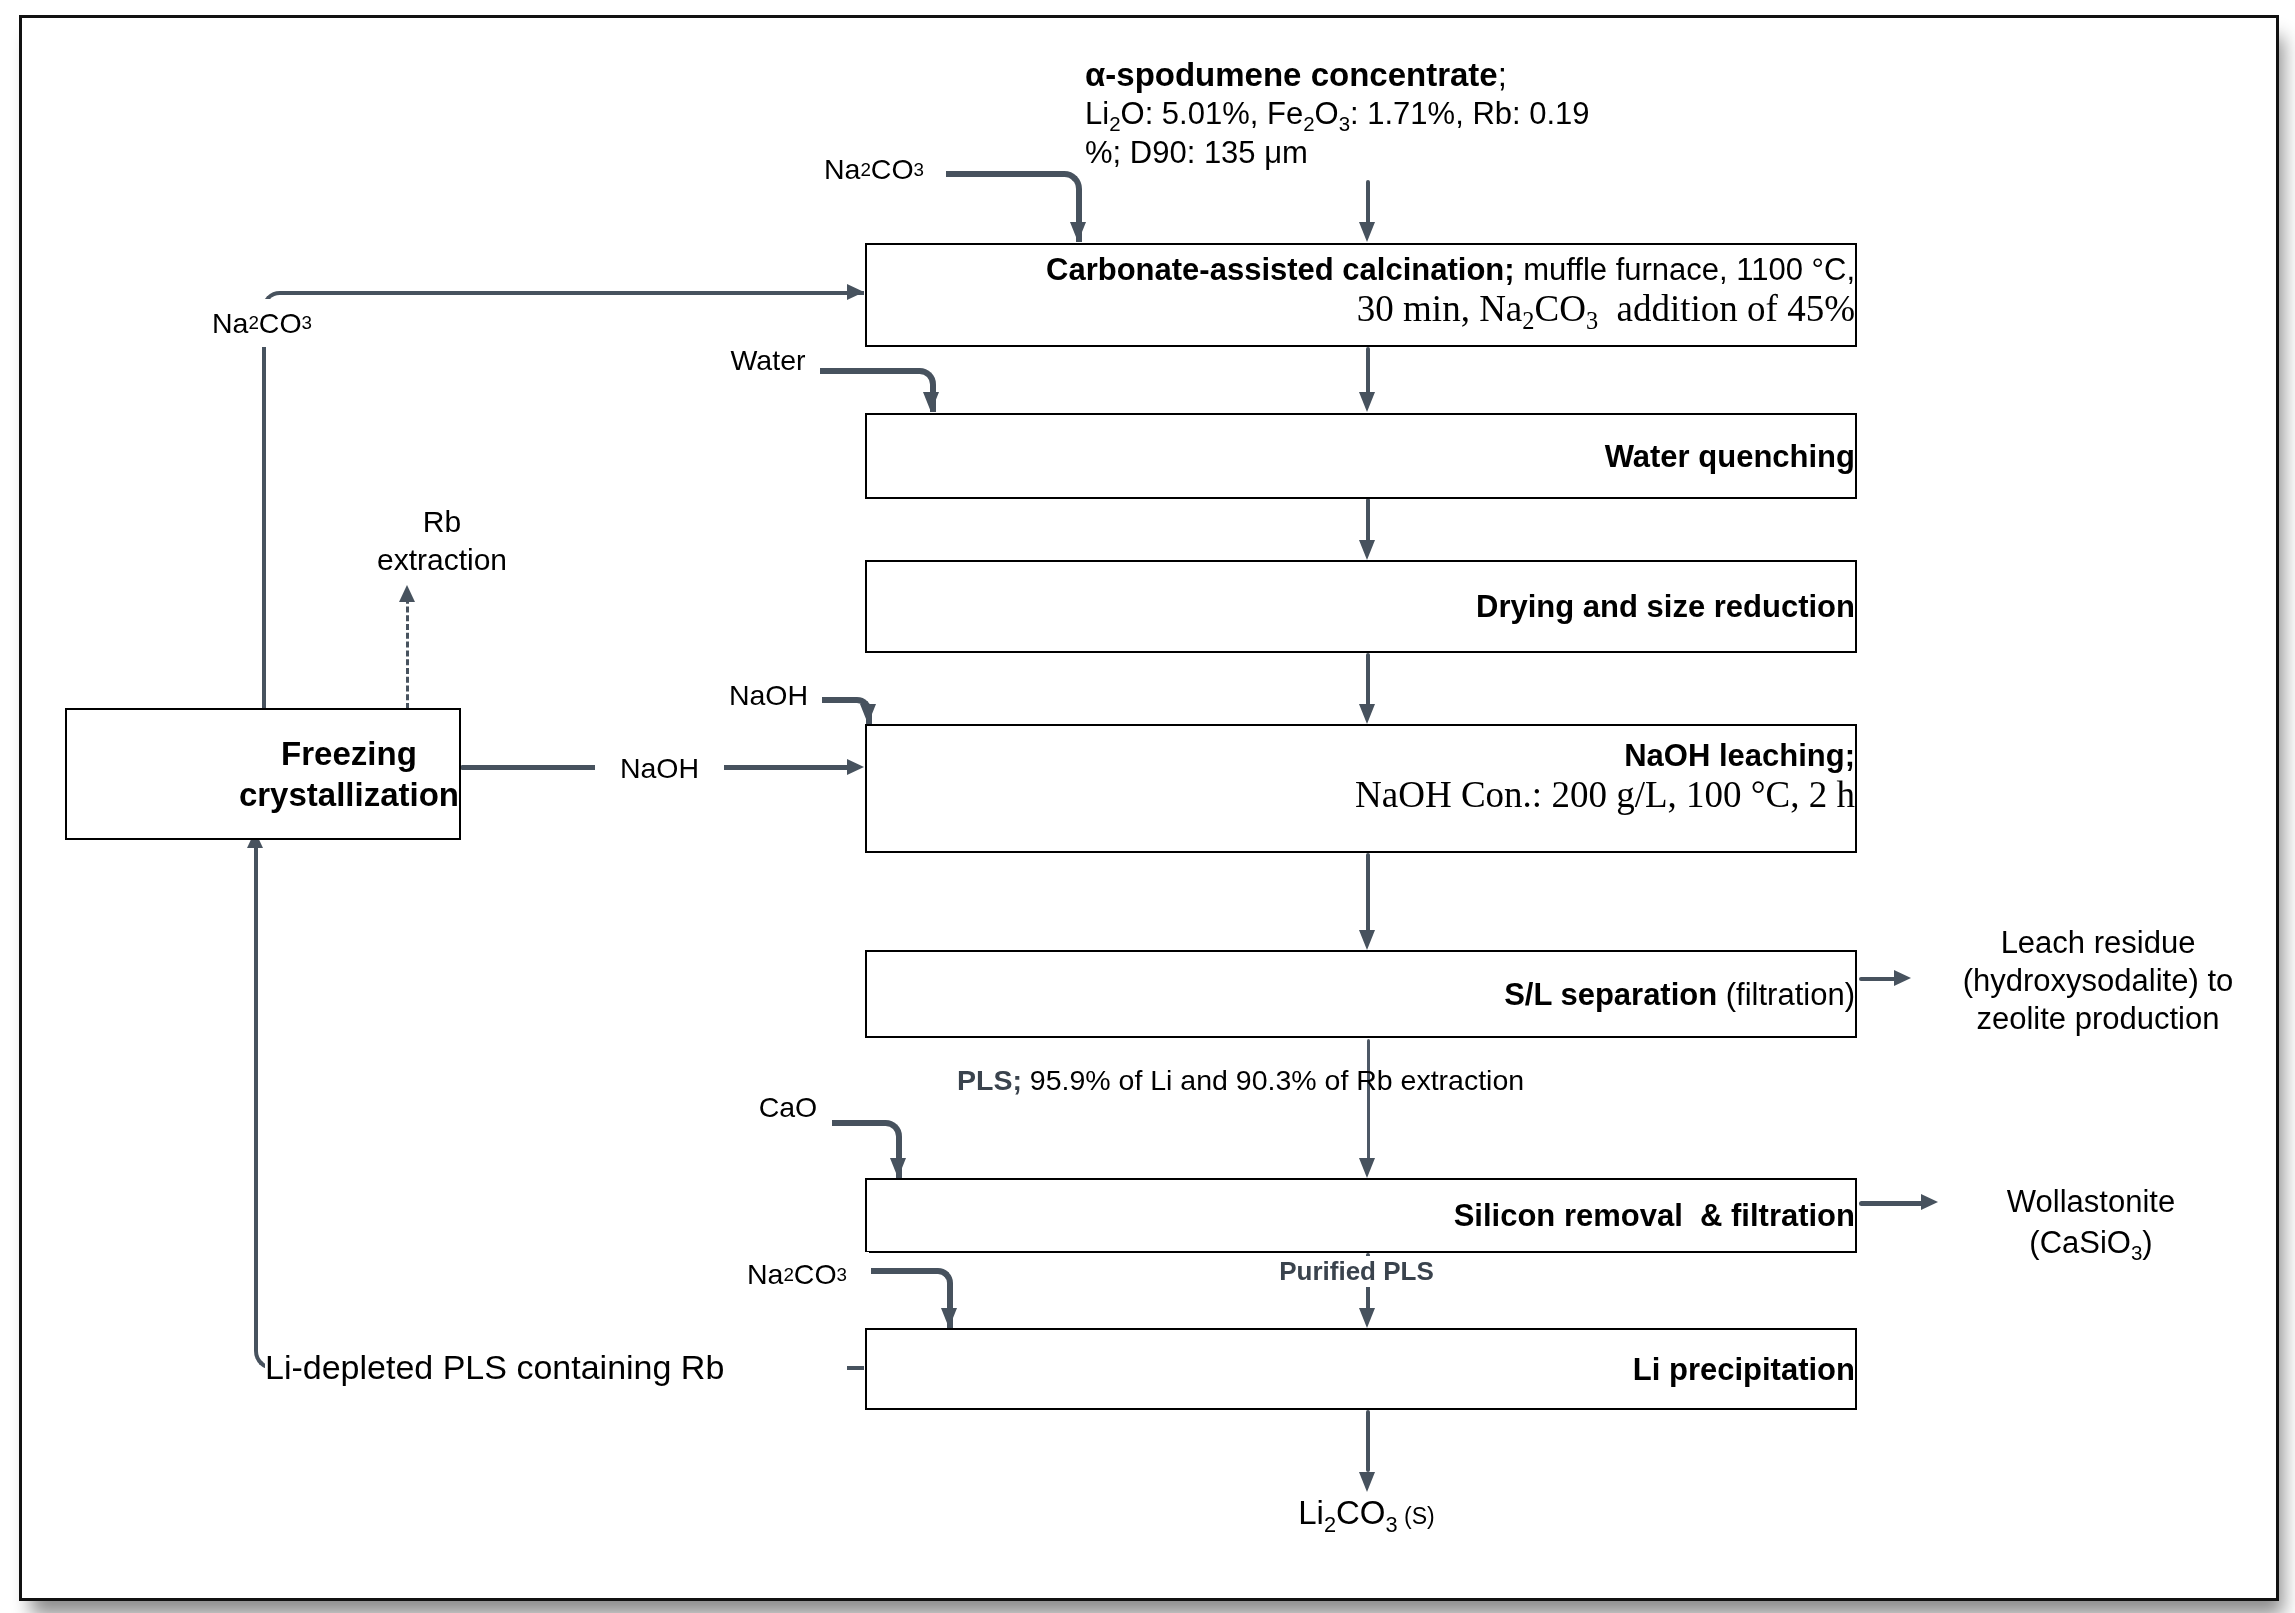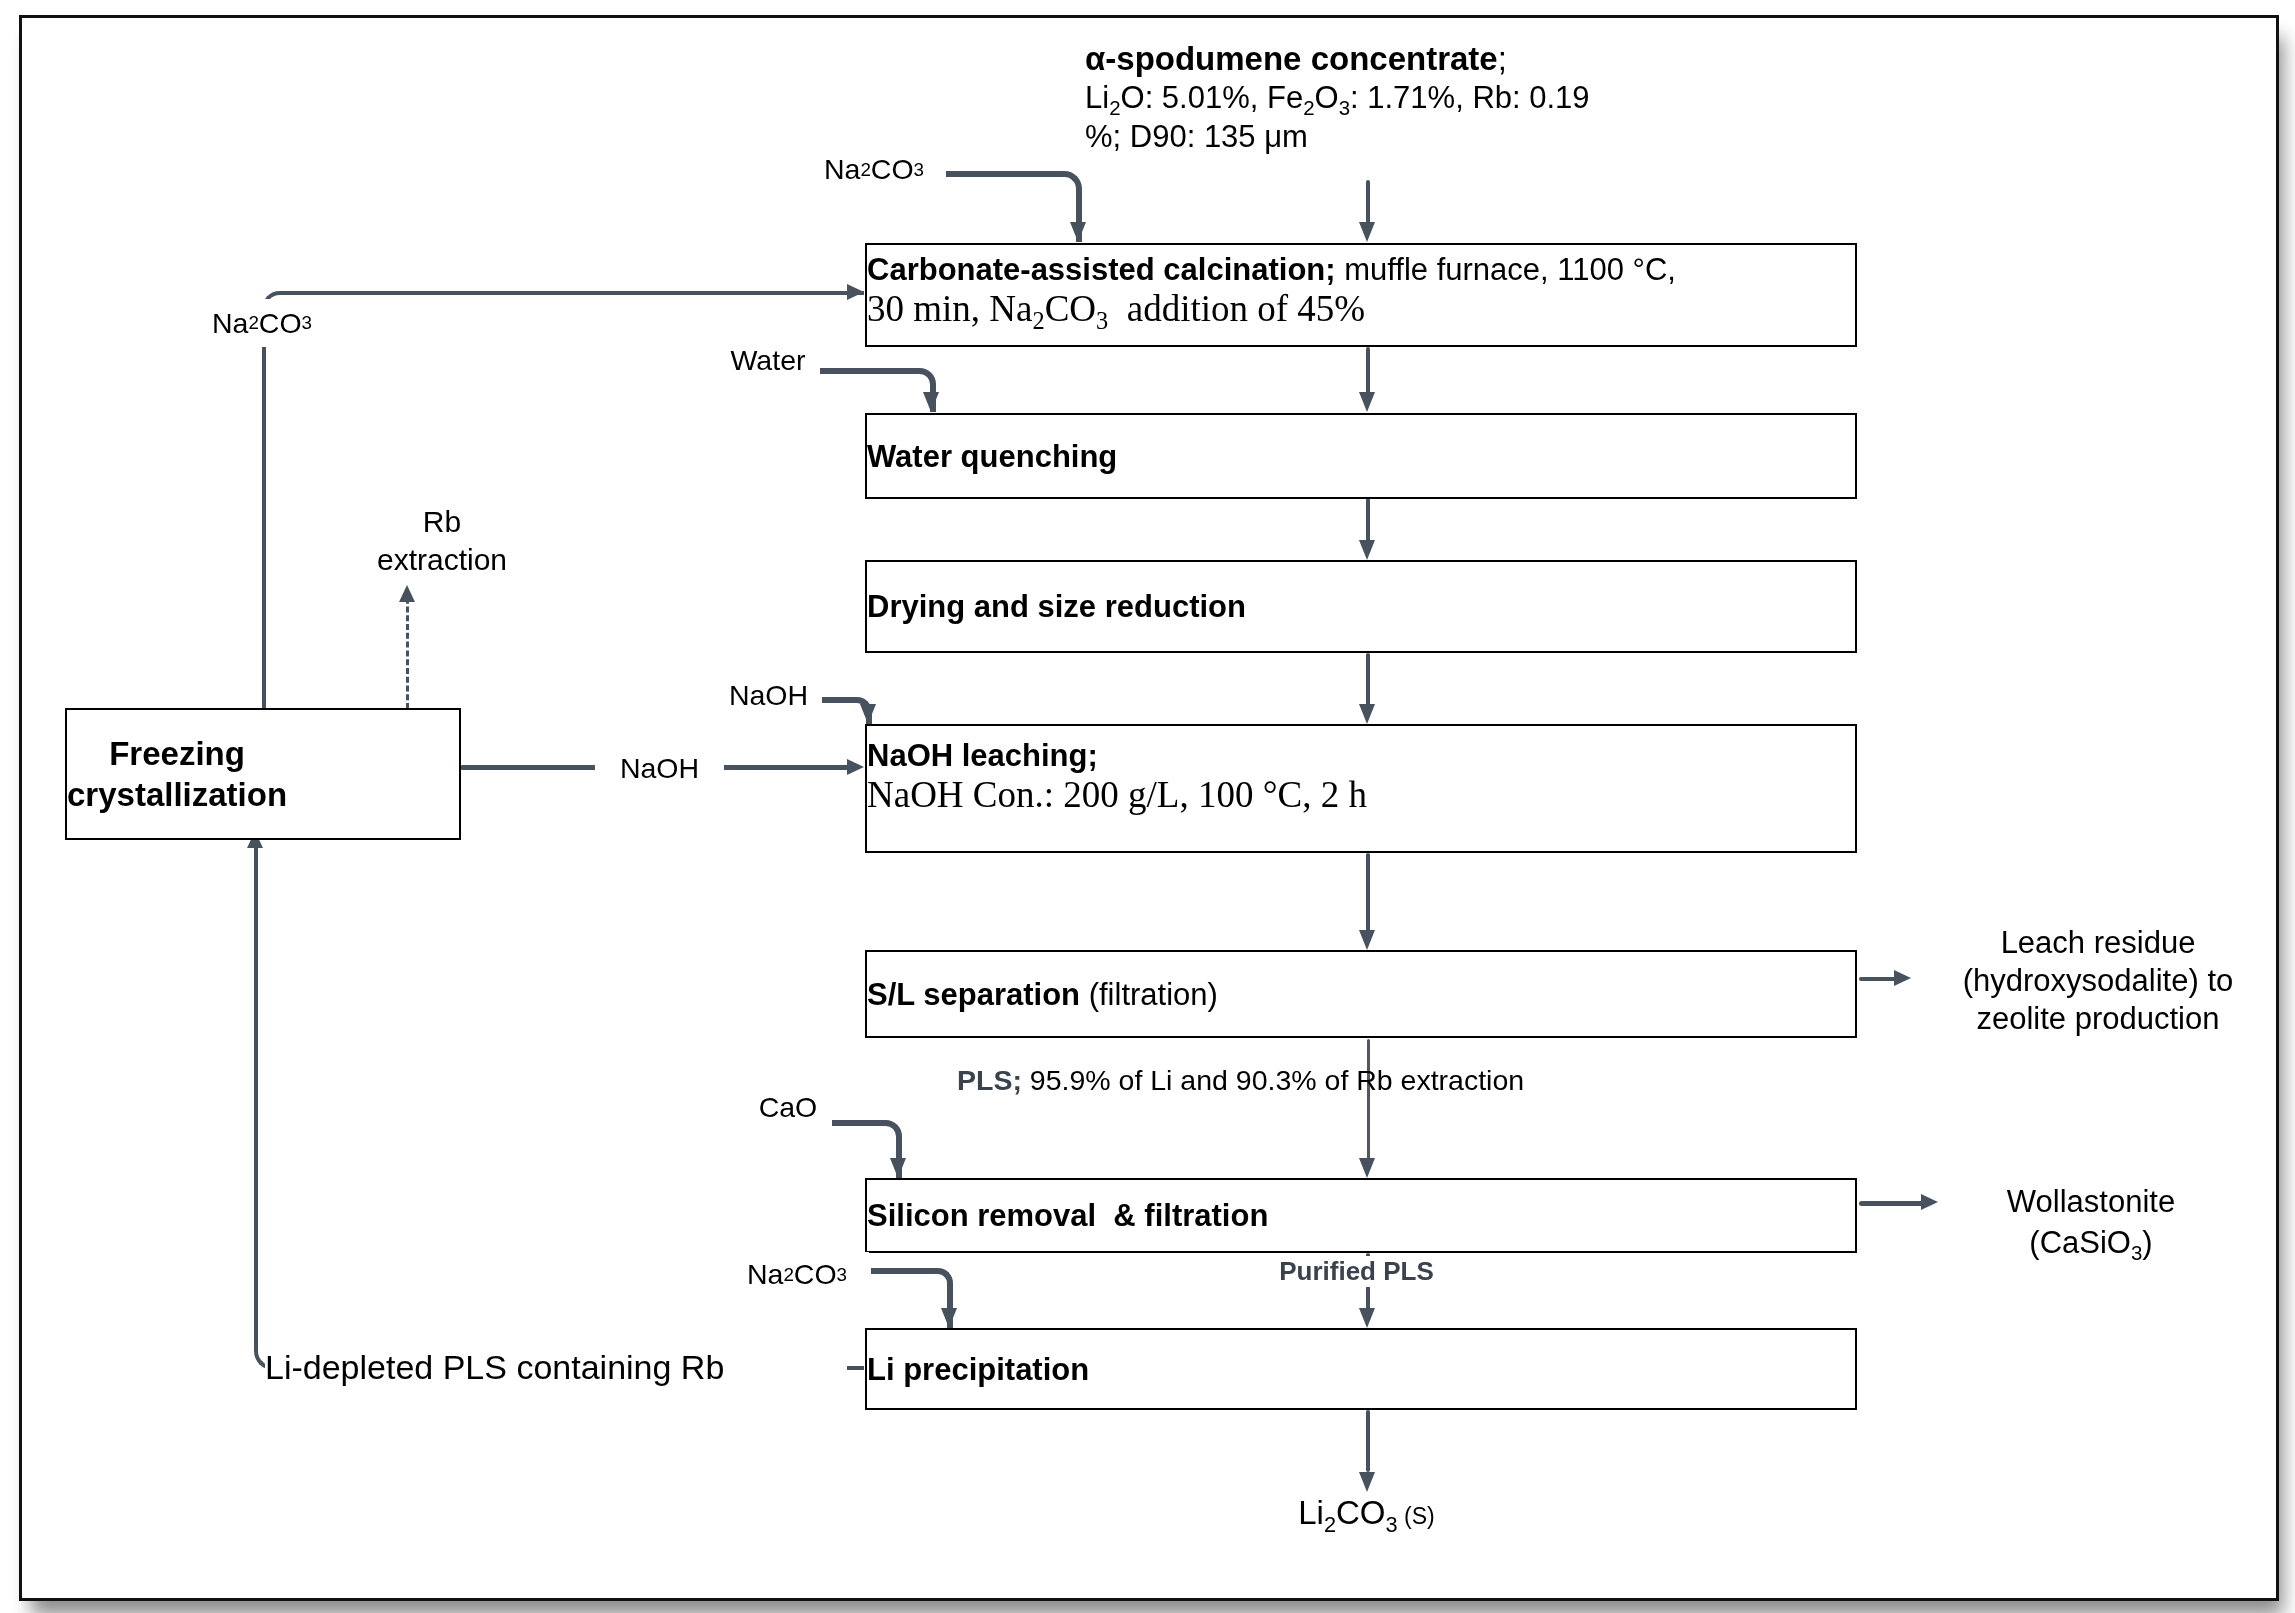--- a/index.html
+++ b/index.html
@@ -1,39 +1,39 @@
 <!DOCTYPE html>
 <html style="font-size:11px"><head>
 <meta charset="utf-8">
 <style>
   html,body{margin:0;padding:0;background:#ffffff;}
   #canvas{position:relative;width:2295px;height:1614px;background:#ffffff;overflow:hidden;
           font-family:"Liberation Sans","DejaVu Sans",sans-serif;color:#000;}
   #page{position:absolute;left:19px;top:15px;width:2254px;height:1580px;background:#ffffff;
         border:3.4px solid #111;box-shadow:8.2px 17.7px 17.7px -4.1px rgba(0,0,0,0.45);}
   .box{position:absolute;background:#fff;border:2px solid #000;box-sizing:border-box;
-       display:flex;flex-direction:column;justify-content:center;align-items:flex-start;text-align:center;}
+       display:flex;flex-direction:column;justify-content:center;align-items:flex-end;text-align:center;}
   .box .t1{font-size:31px;line-height:39px;}
   .box .t2{font-size:37px;line-height:39px;font-family:Liberation Serif, serif;}
   .b{font-weight:700;}
   sub{font-size:66%;line-height:0;}
   .small{font-size:70%;}
   .vline,.hline{position:absolute;background:#47525e;border-radius:2.7px;}
   .thin{background:#4d5866;}
   .elbow{position:absolute;box-sizing:border-box;border:0 solid #47525e;}
   .hd,.hu,.hr{position:absolute;width:0;height:0;}
   .hd{border-left:8.8px solid transparent;border-right:8.8px solid transparent;border-top:20.4px solid #47525e;}
   .hu{border-left:8.8px solid transparent;border-right:8.8px solid transparent;border-bottom:17.7px solid #47525e;}
   .hr{border-top:8.8px solid transparent;border-bottom:8.8px solid transparent;border-left:17.7px solid #47525e;}
   .lbl{position:absolute;font-size:28.5px;display:flex;align-items:center;justify-content:center;
        text-align:center;background:#fff;white-space:nowrap;}
   .note{position:absolute;text-align:center;font-size:31px;line-height:38px;margin-top:8px;}
   .slate{color:#3a434d;}
   #title{position:absolute;left:1085px;top:39px;width:585px;font-size:31px;line-height:39px;text-align:left;}
-  #title .l1{font-size:33px;}
+  #title .l1{font-size:33px;margin-top:16px;}
   #pls-line{position:absolute;left:957px;top:1064px;width:560px;font-size:28.5px;text-align:center;white-space:nowrap;}
   #purified{position:absolute;left:1234px;top:1256px;width:245px;font-size:26px;font-weight:700;
             text-align:center;background:#fff;}
   #lidep{position:absolute;left:265px;top:1345px;width:582px;height:45px;font-size:34px;
          background:#fff;display:flex;align-items:center;white-space:nowrap;}
   #li2co3{position:absolute;left:1244px;top:1494px;width:245px;font-size:33px;text-align:center;white-space:nowrap;}
   #freeze-text{font-size:33px;line-height:41px;font-weight:700;}
   .dash{position:absolute;width:0;border-left:3.4px dashed #47525e;}
 </style>
 </head>

